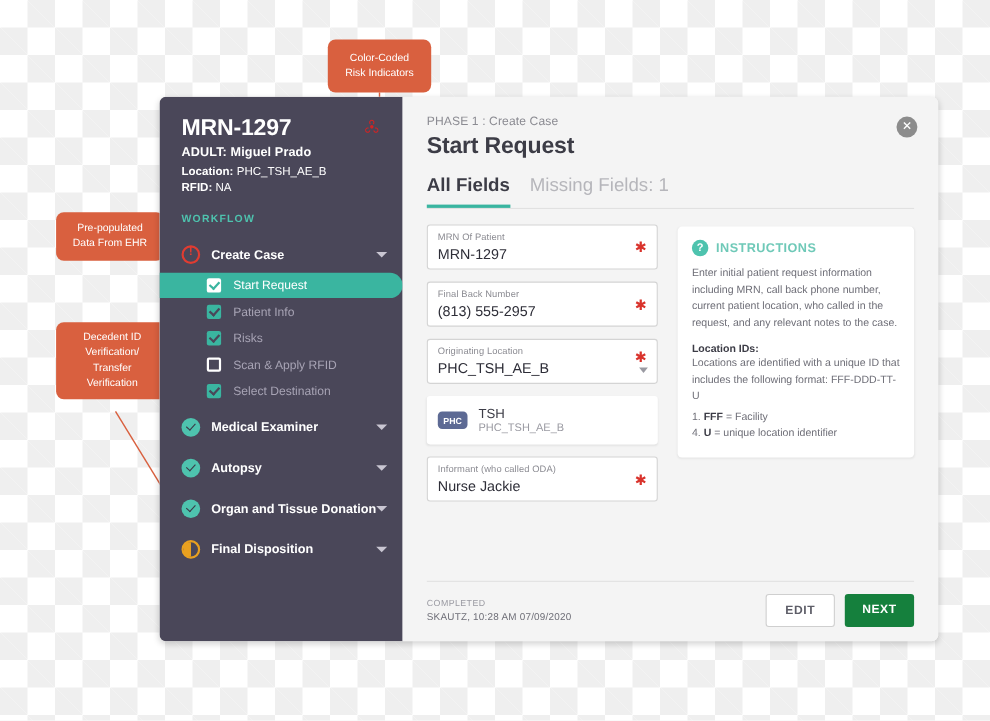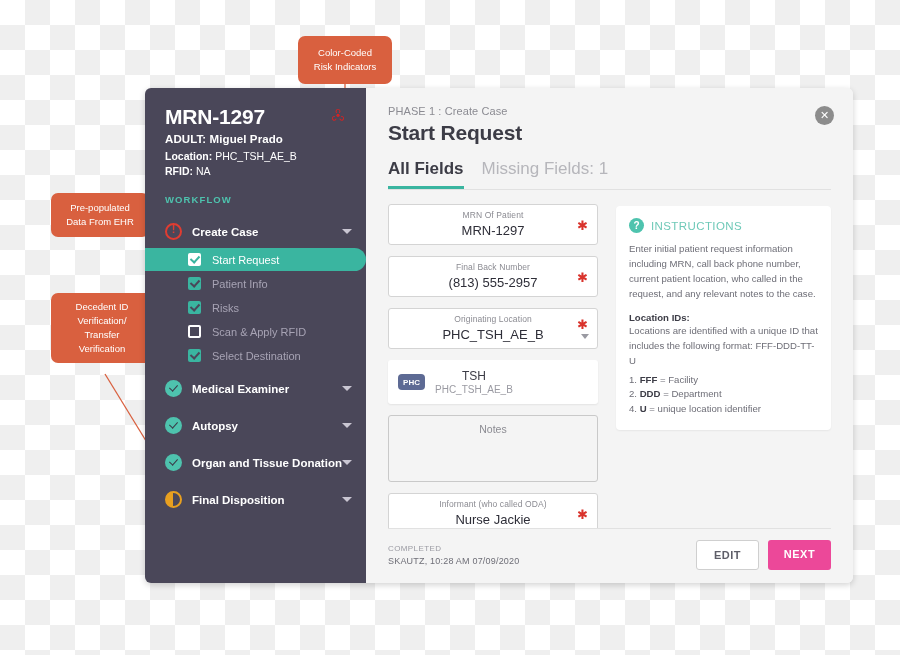--- a/index.html
+++ b/index.html
@@ -146,21 +146,21 @@
     color: #b6b6bb;
   }
   .tab.active { color: #3c3c46; font-weight: bold; border-bottom: 3px solid #3ab5a0; }
 
   .main-body {
     flex: 1 1 auto;
     display: flex; gap: 18px;
     padding: 14px 22px 0 22px;
     overflow: hidden;
   }
-  .form-col { width: 210px; flex: 0 0 210px; text-align: center; }
+  .form-col { width: 210px; flex: 0 0 210px; }
   .info-col { flex: 1 1 auto; padding-top: 2px; }
 
   .field {
     background: #ffffff;
     border: 1px solid #d4d4d4;
     border-radius: 3px;
     padding: 5px 9px 6px 9px;
     margin-bottom: 11px;
     position: relative;
   }
@@ -205,21 +205,21 @@
     padding: 12px 13px 14px 13px;
     box-shadow: 0 1px 2px rgba(0,0,0,0.06);
   }
   .ins-head { display: flex; align-items: center; gap: 7px; }
   .ins-q {
     width: 15px; height: 15px; border-radius: 50%;
     background: #4ec3ae; color: #ffffff;
     font-size: 10px; font-weight: bold;
     display: flex; align-items: center; justify-content: center;
   }
-  .ins-title { font-size: 11.5px; color: #6fc9b8; letter-spacing: 0.4px; }
+  .ins-title { font-size: 11.5px; color: #6fc9b8; letter-spacing: 0.4px; font-weight: bold; }
   .ins-p { font-size: 9.6px; color: #6e6e77; line-height: 1.55; margin-top: 9px; }
   .ins-sub { font-size: 9.6px; color: #3c3c46; font-weight: bold; margin-top: 11px; }
   .ins-list { margin: 4px 0 0 0; padding: 0; list-style: none; }
   .ins-list li { font-size: 9.6px; color: #6e6e77; line-height: 1.5; }
   .ins-list b { color: #3c3c46; }
 
   
   .main-foot {
     border-top: 1px solid #e1e1e1;
     margin: 0 22px;
@@ -228,21 +228,21 @@
   }
   .foot-status .fs-top { font-size: 8px; color: #9a9aa2; letter-spacing: 0.4px; }
   .foot-status .fs-bot { font-size: 9px; color: #6e6e77; margin-top: 3px; letter-spacing: 0.2px; }
   .foot-btns { display: flex; gap: 9px; }
   .btn {
     font-size: 11px; font-weight: bold; letter-spacing: 0.5px;
     padding: 8px 0; width: 63px; text-align: center;
     border-radius: 3px; cursor: pointer;
   }
   .btn.edit { background: #ffffff; border: 1px solid #cfcfcf; color: #5e5e68; }
-  .btn.next { background: #ec4899; color: #ffffff; }
+  .btn.next { background: #15803d; color: #ffffff; }
 
   
   .callout {
     position: absolute;
     background: #d9603f;
     color: #ffffff;
     border-radius: 7px;
     text-align: center;
     font-size: 9.5px;
     line-height: 1.45;
@@ -400,42 +400,40 @@
         </div>
 
         <div class="loc-card">
           <div class="loc-badge">PHC</div>
           <div>
             <div class="lc-name">TSH</div>
             <div class="lc-id">PHC_TSH_AE_B</div>
           </div>
         </div>
 
-        <div class="notes-box">Notes</div>
 
         <div class="field">
           <div class="flabel">Informant (who called ODA)</div>
           <div class="fvalue">Nurse Jackie</div>
           <span class="req">✱</span>
         </div>
 
       </div>
 
       <div class="info-col">
         <div class="instructions">
           <div class="ins-head">
             <span class="ins-q">?</span>
             <span class="ins-title">INSTRUCTIONS</span>
           </div>
           <div class="ins-p">Enter initial patient request information including MRN, call back phone number, current patient location, who called in the request, and any relevant notes to the case.</div>
           <div class="ins-sub">Location IDs:</div>
           <div class="ins-p" style="margin-top:1px;">Locations are identified with a unique ID that includes the following format: FFF-DDD-TT-U</div>
           <ul class="ins-list">
             <li><span>1.</span> <b>FFF</b><span> = Facility</span></li>
-            <li><span>2.</span> <b>DDD</b><span> = Department</span></li>
             <li><span>4.</span> <b>U</b><span> = unique location identifier</span></li>
           </ul>
         </div>
       </div>
 
     </div>
 
     <div class="main-foot">
       <div class="foot-status">
         <div class="fs-top">COMPLETED</div>

